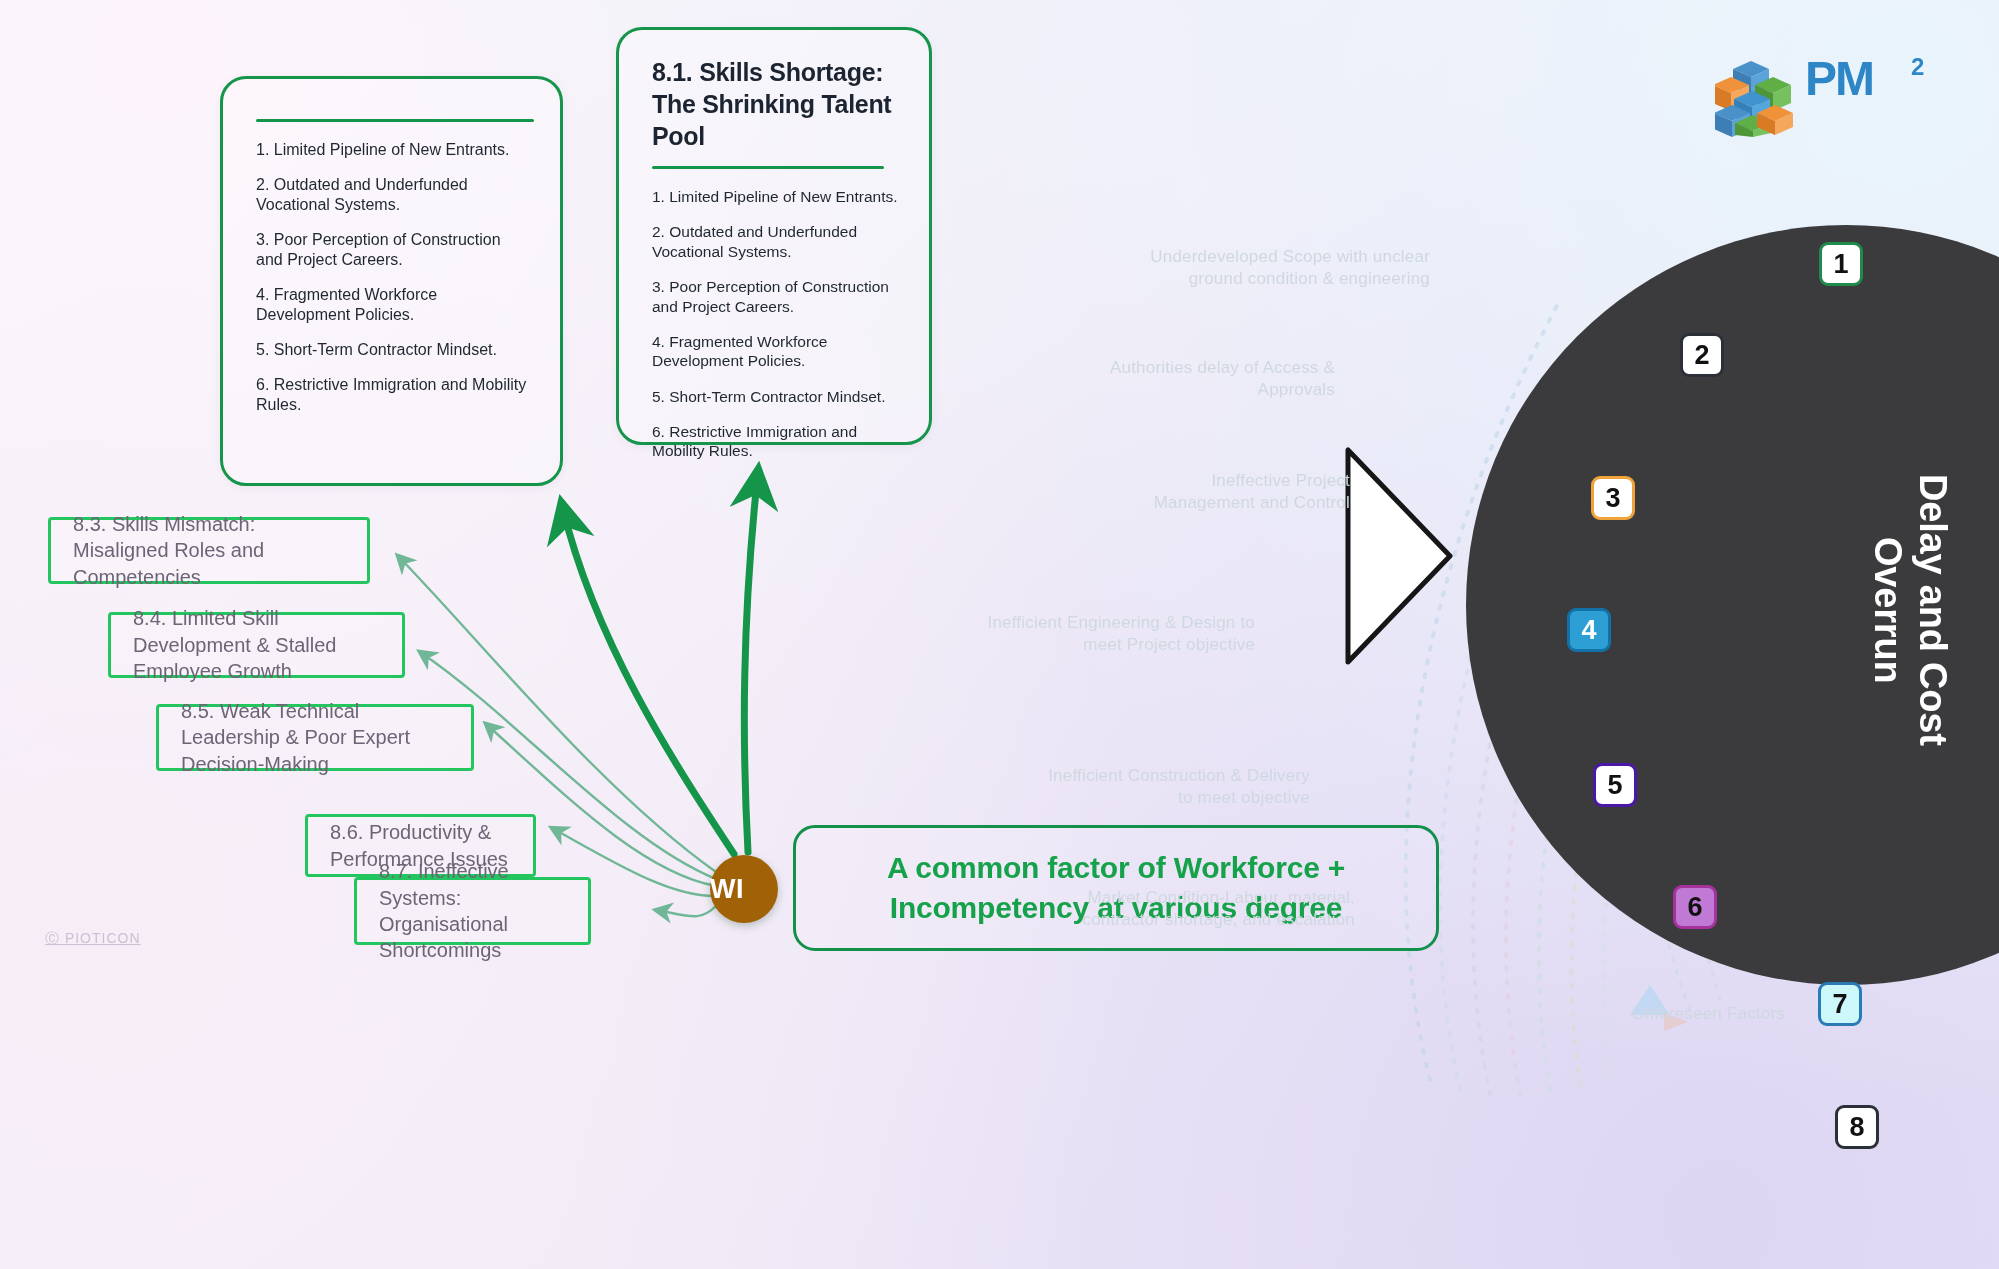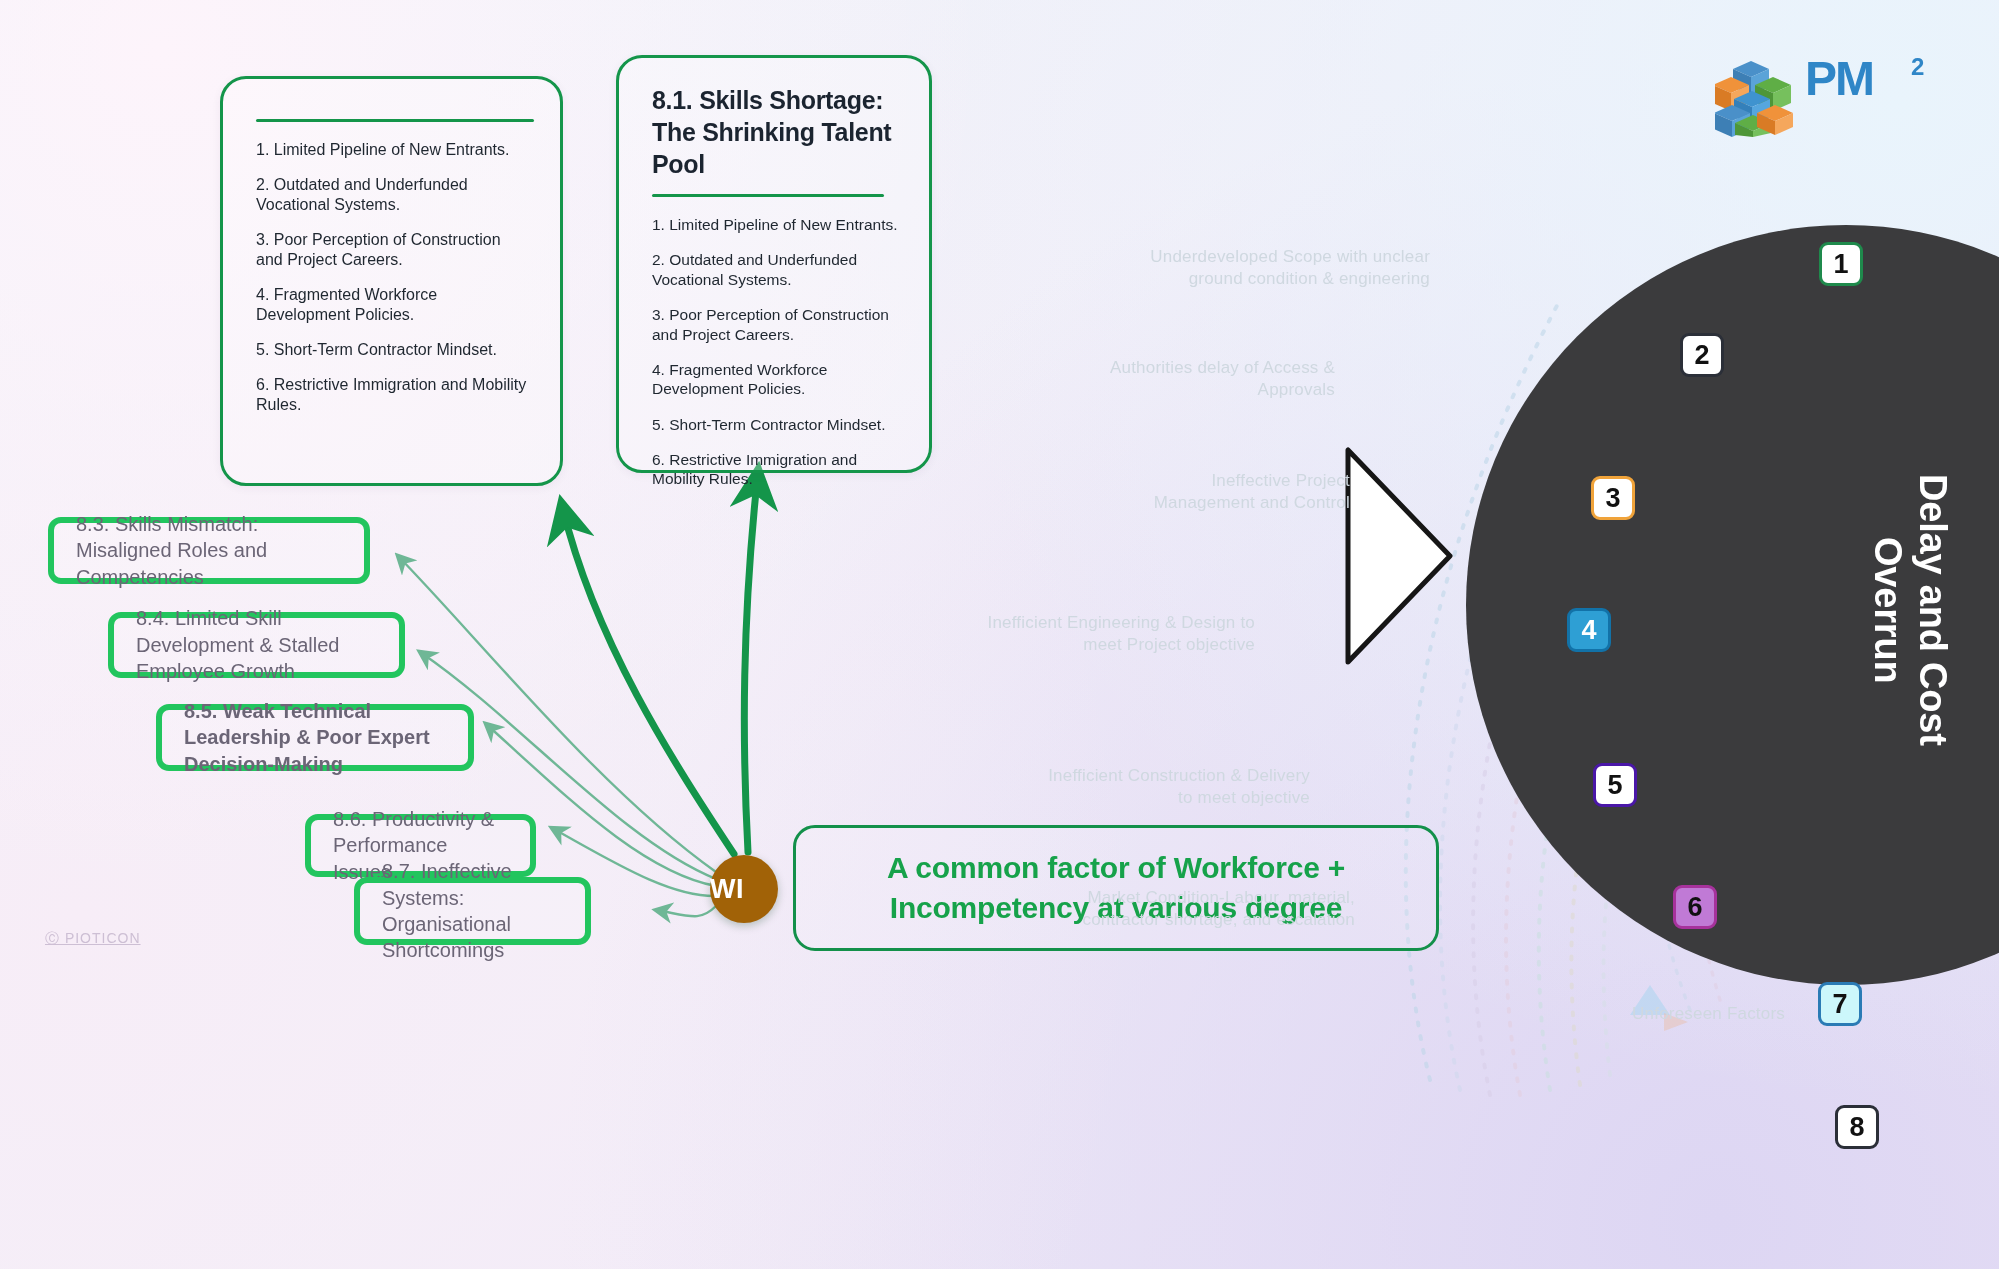--- a/index.html
+++ b/index.html
@@ -31,40 +31,40 @@
     color:#1b2430;
   }
   .rule{height:3px;background:#14954a;border-radius:2px;margin:14px 0 18px 0;}
   .big-card ul{margin:0;padding:0;list-style:none;}
   .big-card li{
     font-size:16px;line-height:1.25;color:#1f2730;margin-bottom:15px;
   }
   #card-82{left:220px;top:76px;width:343px;height:410px;padding:26px 30px 0 33px;}
   #card-82 h2{font-size:27px;}
   #card-82 .rule{width:278px;margin-left:0;}
-  #card-81{left:616px;top:27px;width:316px;height:418px;padding:26px 30px 0 33px;margin-top:28px;}
+  #card-81{left:616px;top:27px;width:316px;height:418px;padding:26px 30px 0 33px;}
   #card-81 h2{font-size:25px;}
   #card-81 .rule{width:232px;}
   #card-81 li{font-size:15.5px;margin-bottom:16px;}
 
   
   .pill{
     position:absolute;
-    border:6px solid #22c55e;
-    border-radius:13px;
+    border:3px solid #22c55e;
+    border-radius:4px;
     background:rgba(255,255,255,0.16);
     color:#6b6576;
     font-size:20px;line-height:1.32;
     display:flex;align-items:center;
     padding:0 22px;
     box-sizing:border-box;
   }
   #pill-83{left:48px;top:517px;width:322px;height:67px;}
   #pill-84{left:108px;top:612px;width:297px;height:66px;}
-  #pill-85{left:156px;top:704px;width:318px;height:67px;font-weight:bold;}
+  #pill-85{left:156px;top:704px;width:318px;height:67px;}
   #pill-86{left:305px;top:814px;width:231px;height:63px;}
   #pill-87{left:354px;top:877px;width:237px;height:68px;}
 
   
   #wi-node{
     position:absolute;left:710px;top:855px;width:68px;height:68px;
     border-radius:50%;background:#a16207;
     color:#ffffff;font-size:27px;font-weight:bold;
     display:flex;align-items:center;justify-content:flex-start;
     letter-spacing:0.5px;

